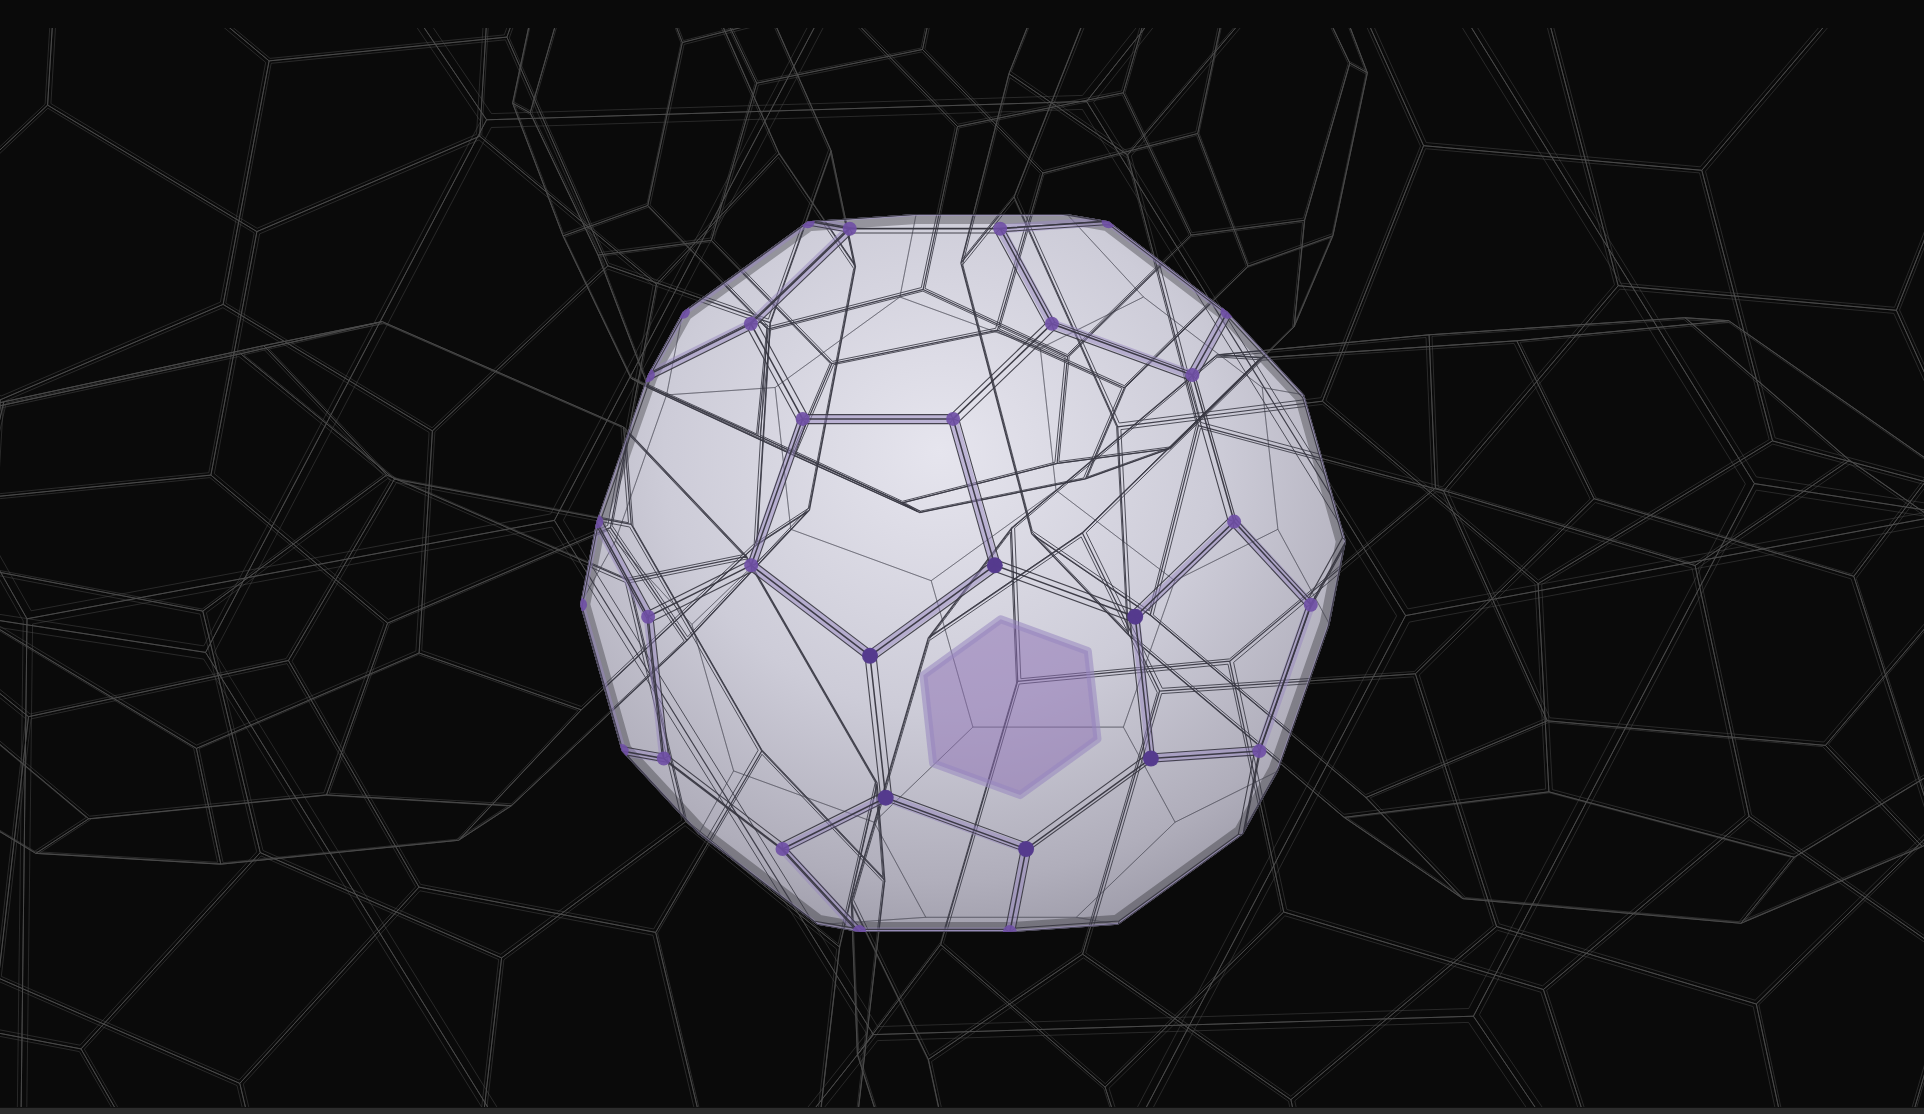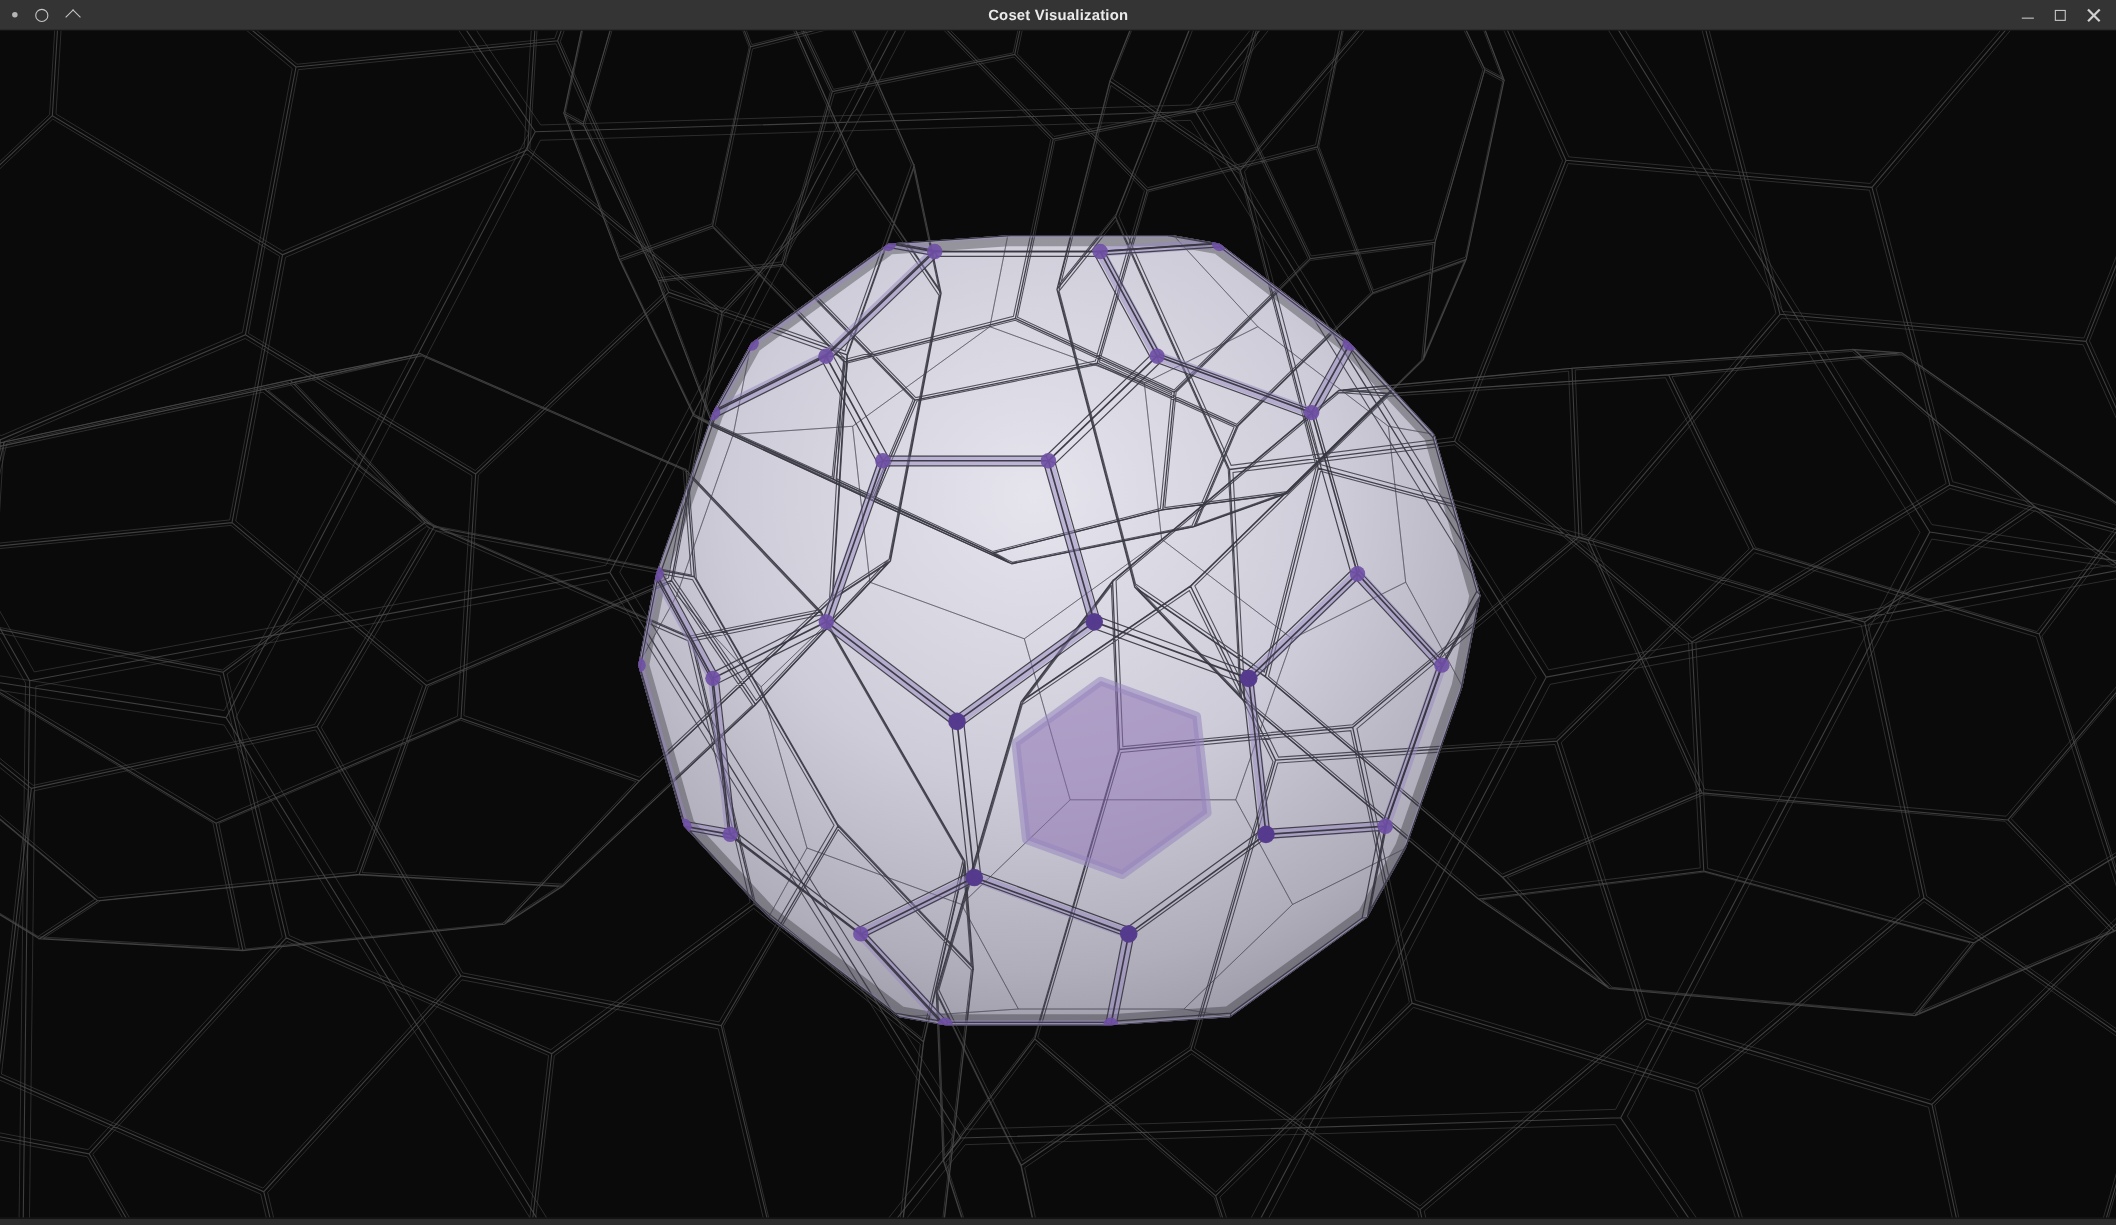--- a/index.html
+++ b/index.html
@@ -25,33 +25,20 @@
   .viewport{position:absolute;top:28px;left:0;width:1924px;height:1079px;background:#0a0a0a;}
   .viewport svg{display:block;width:100%;height:100%;}
   .bottom-bar{position:absolute;bottom:0;left:0;width:100%;height:7px;background:#2c2c2c;
     border-top:1px solid #101010;box-sizing:border-box;}
 </style>
 </head>
 <body>
 
 <div class="window">
 
-  <div class="titlebar">
-    <div class="tb-left">
-      <span class="ic ic-dot"></span>
-      <span class="ic ic-circle"></span>
-      <span class="ic ic-chevron-up"></span>
-    </div>
-    <div class="tb-title">Coset Visualization</div>
-    <div class="tb-right">
-      <span class="ic ic-min"></span>
-      <span class="ic ic-max"></span>
-      <span class="ic ic-close"></span>
-    </div>
-  </div>
 
   <div class="viewport">
     <svg id="scene-svg" xmlns="http://www.w3.org/2000/svg" preserveAspectRatio="none" viewBox="0 0 1924 1079">
         <defs>
           <radialGradient id="ballGrad" cx="47%" cy="33%" r="80%">
             <stop offset="0%" stop-color="#e6e5ee"></stop>
             <stop offset="45%" stop-color="#cdccd8"></stop>
             <stop offset="75%" stop-color="#b0aebb"></stop>
             <stop offset="100%" stop-color="#8b8997"></stop>
           </radialGradient>

